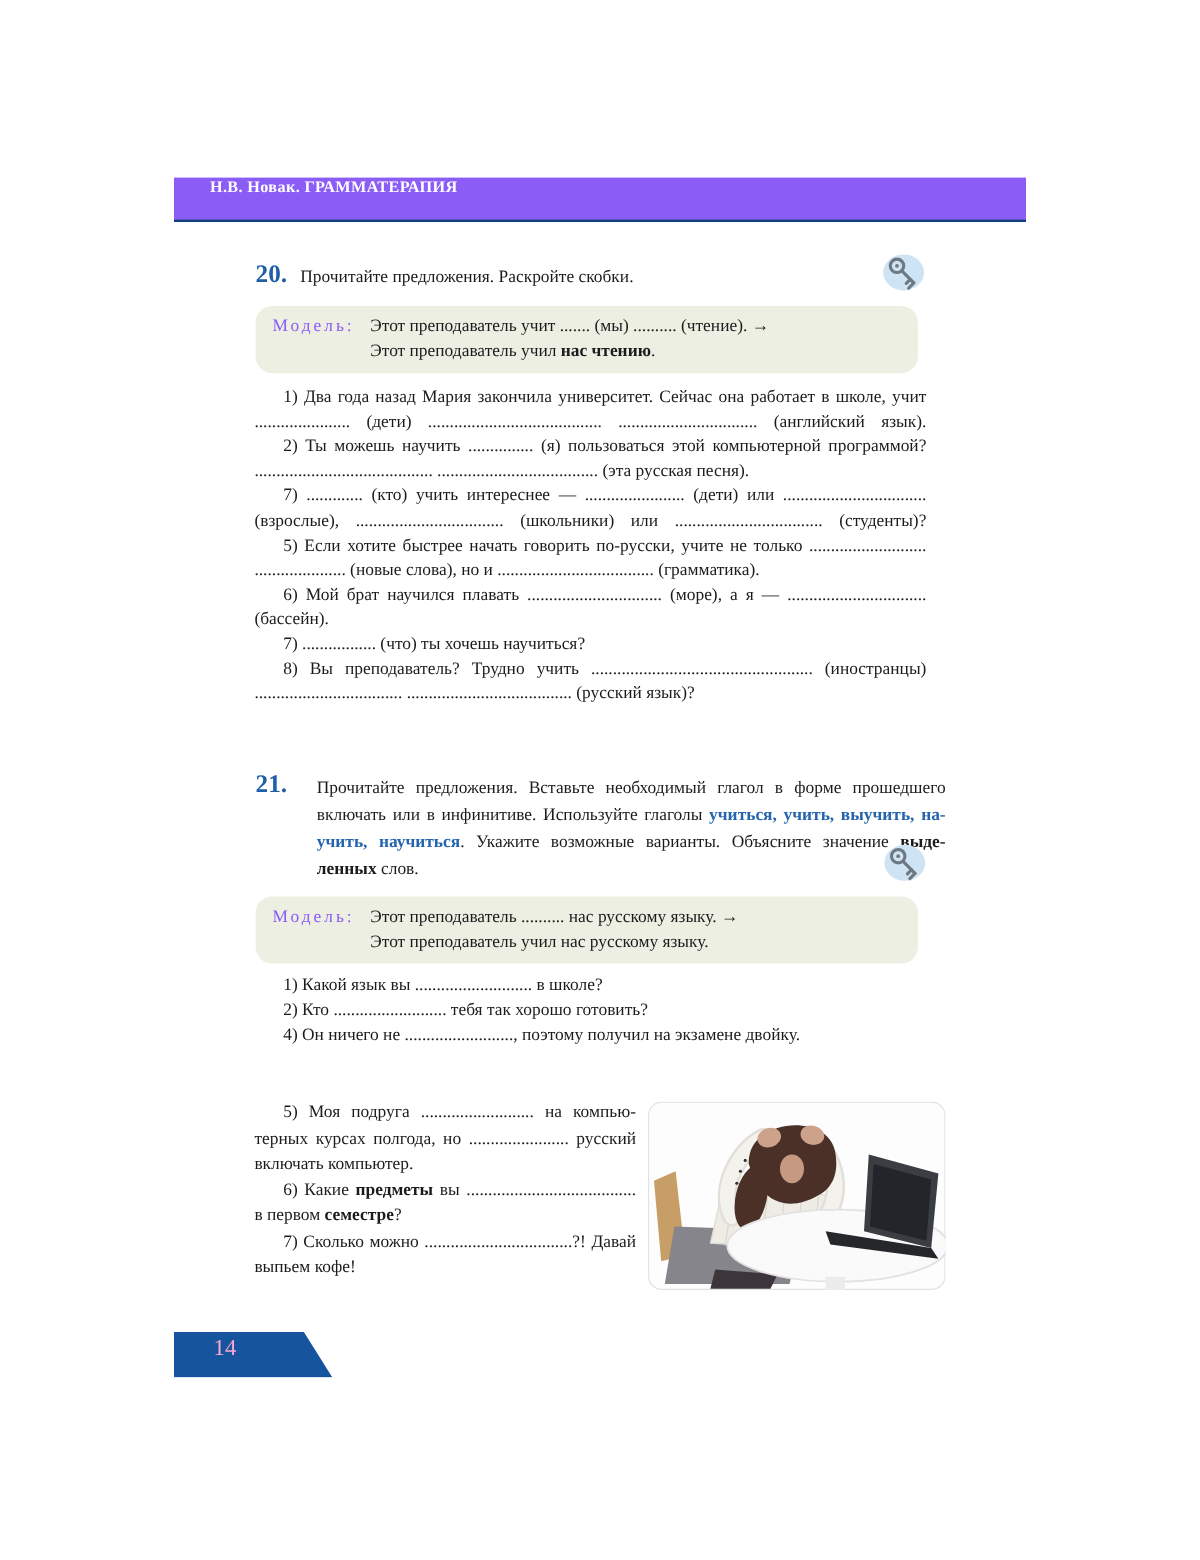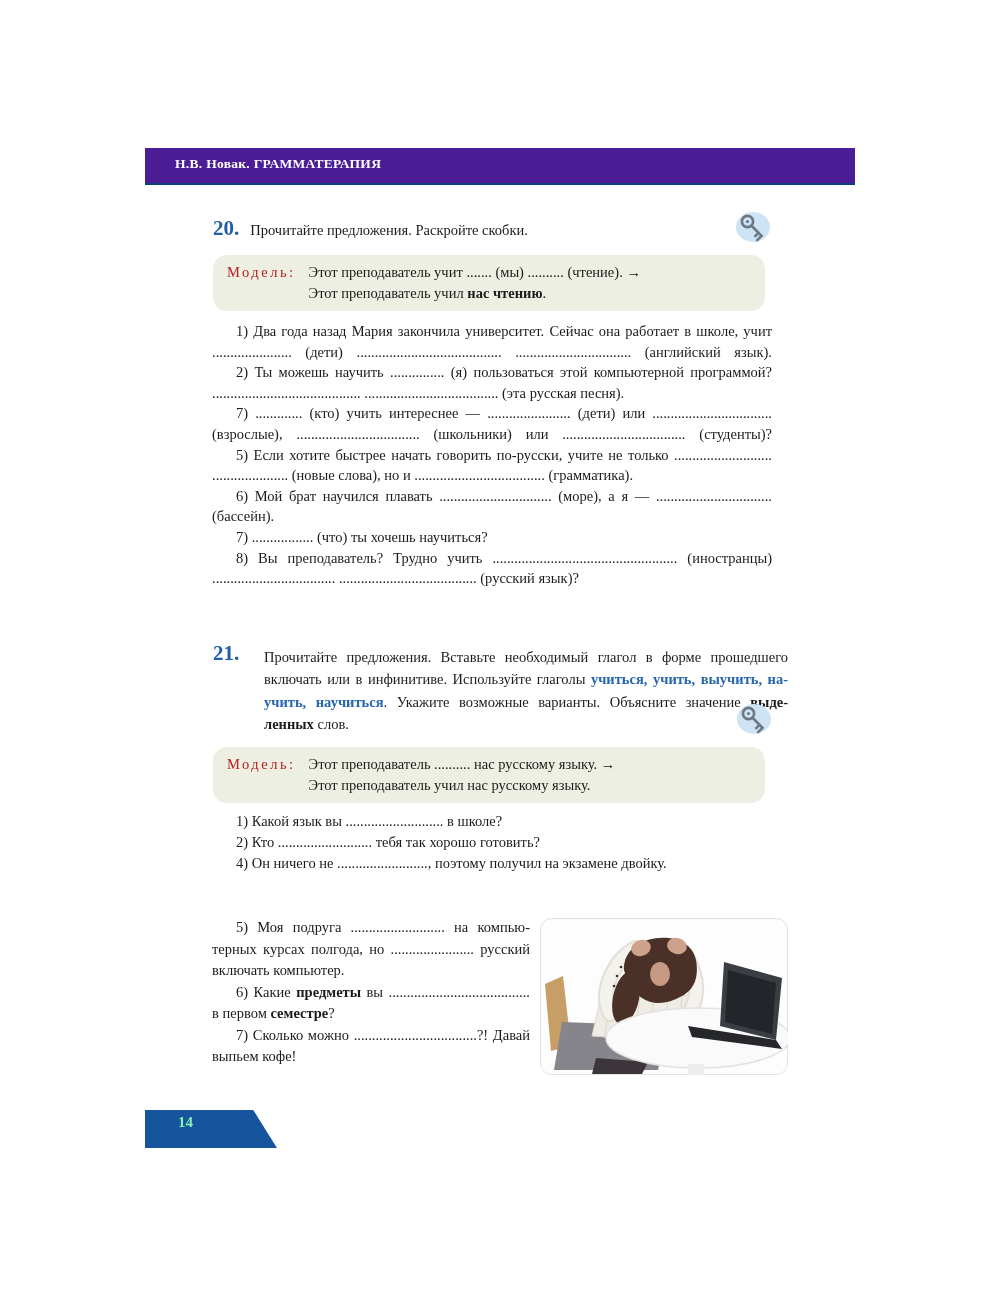--- a/index.html
+++ b/index.html
@@ -1,57 +1,57 @@
 <!DOCTYPE html>
 <html><head>
 <meta charset="utf-8">
 <style>
   html,body{margin:0;padding:0;}
   body{width:1000px;height:1300px;position:relative;background:#ffffff;
        font-family:"Liberation Serif","DejaVu Serif",serif;color:#1b1b1b;}
   .abs{position:absolute;}
 
   
-  #header-bar{left:145px;top:148px;width:710px;height:37px;background:#4c1d95;
-    border-bottom:2px solid #0f3f7c;display:flex;align-items:center;
+  #header-bar{left:145px;top:148px;width:710px;height:37px;background:#8b5cf6;
+    border-bottom:2px solid #0f3f7c;display:flex;align-items:flex-start;
     padding:0 0 4px 30px;box-sizing:border-box;}
   #header-bar span{color:#ffffff;font-weight:bold;font-size:13.5px;letter-spacing:.3px;}
 
   
   .ex-head{display:flex;align-items:baseline;gap:11px;}
   .ex-num{font-size:21px;font-weight:bold;color:#1E5FA8;}
   .ex-title{font-size:14.5px;}
 
   
   .keywrap{width:38px;height:40px;}
 
   
   .model{width:552px;box-sizing:border-box;background:#EDEFE3;border-radius:14px;
     padding:7px 10px 7px 14px;display:flex;font-size:14.5px;line-height:21px;}
-  .model-label{letter-spacing:2.5px;color:#b91c1c;margin-right:13px;white-space:nowrap;}
+  .model-label{letter-spacing:2.5px;color:#8b5cf6;margin-right:13px;white-space:nowrap;}
   .model-lines div{white-space:nowrap;}
   .bld{font-weight:bold;}
   .blu{color:#2565AE;font-weight:bold;}
 
   
   .sblock{font-size:14.5px;}
   #s20{width:560px;line-height:20.6px;}
   #instr21{width:524px;line-height:22.4px;}
   #s21{width:560px;line-height:21px;}
   #s21n{width:318px;line-height:21.5px;}
   .sent{margin:0;}
   .sline{text-align:left;}
   .sline.just{text-align:justify;text-align-last:justify;}
   .sline.ind{text-indent:24px;}
 
   
   #footer{left:145px;top:1110px;width:132px;height:38px;background:#16549E;
     clip-path:polygon(0 0,82% 0,100% 100%,0 100%);box-sizing:border-box;
     padding:3px 0 0 33px;}
-  #footer span{color:#86efac;font-weight:bold;font-size:15px;}
+  #footer span{color:#f9a8d4;font-weight:normal;font-size:19px;}
 
   
   #photo{left:540px;top:918px;width:248px;height:157px;}
 </style>
 </head>
 <body>
 
 <div id="header-bar" class="abs">
   <span>Н.В. Новак. ГРАММАТЕРАПИЯ</span>
 </div>

